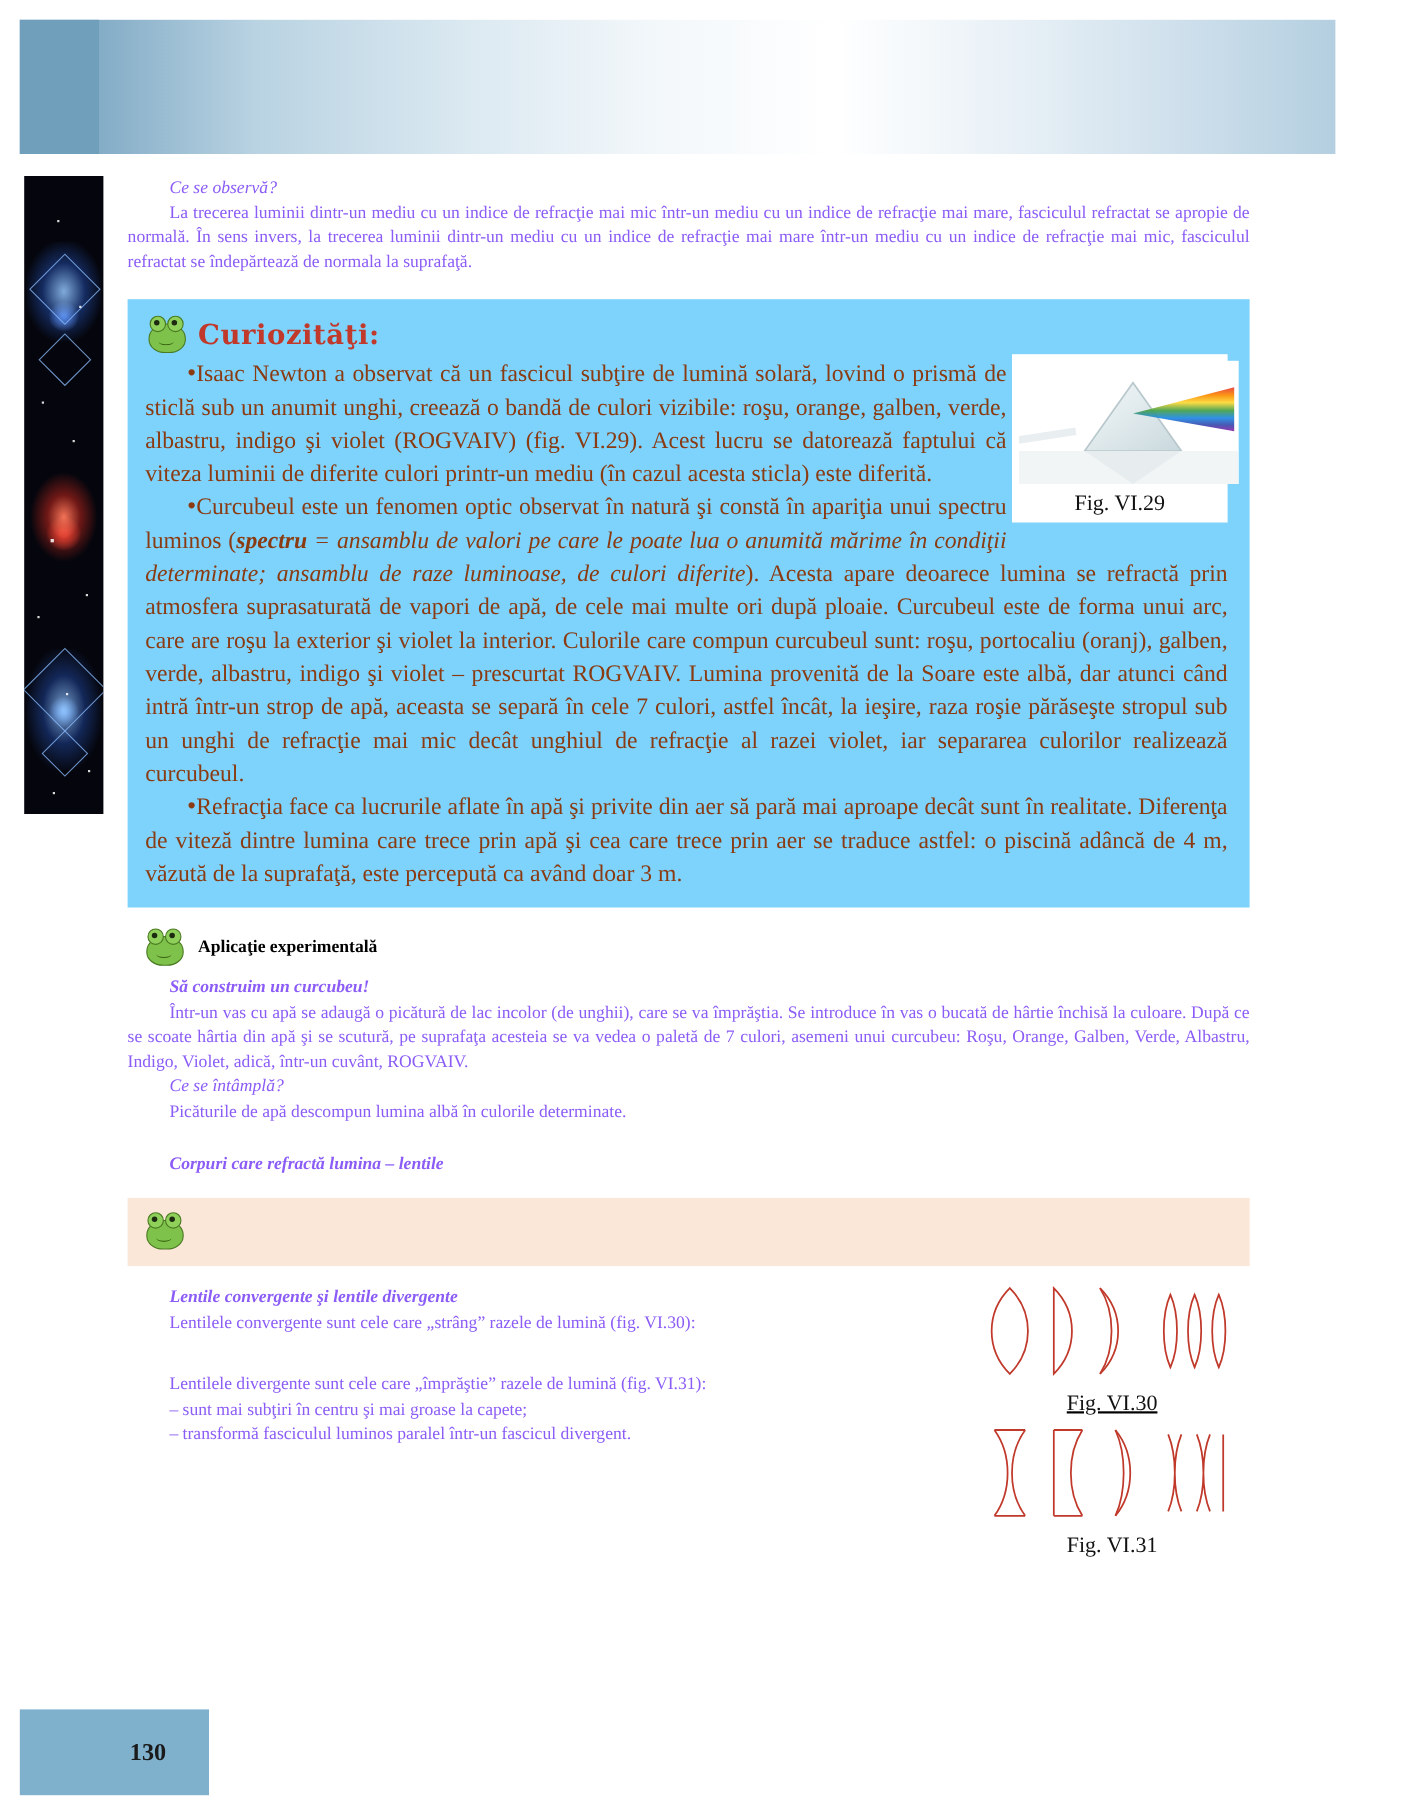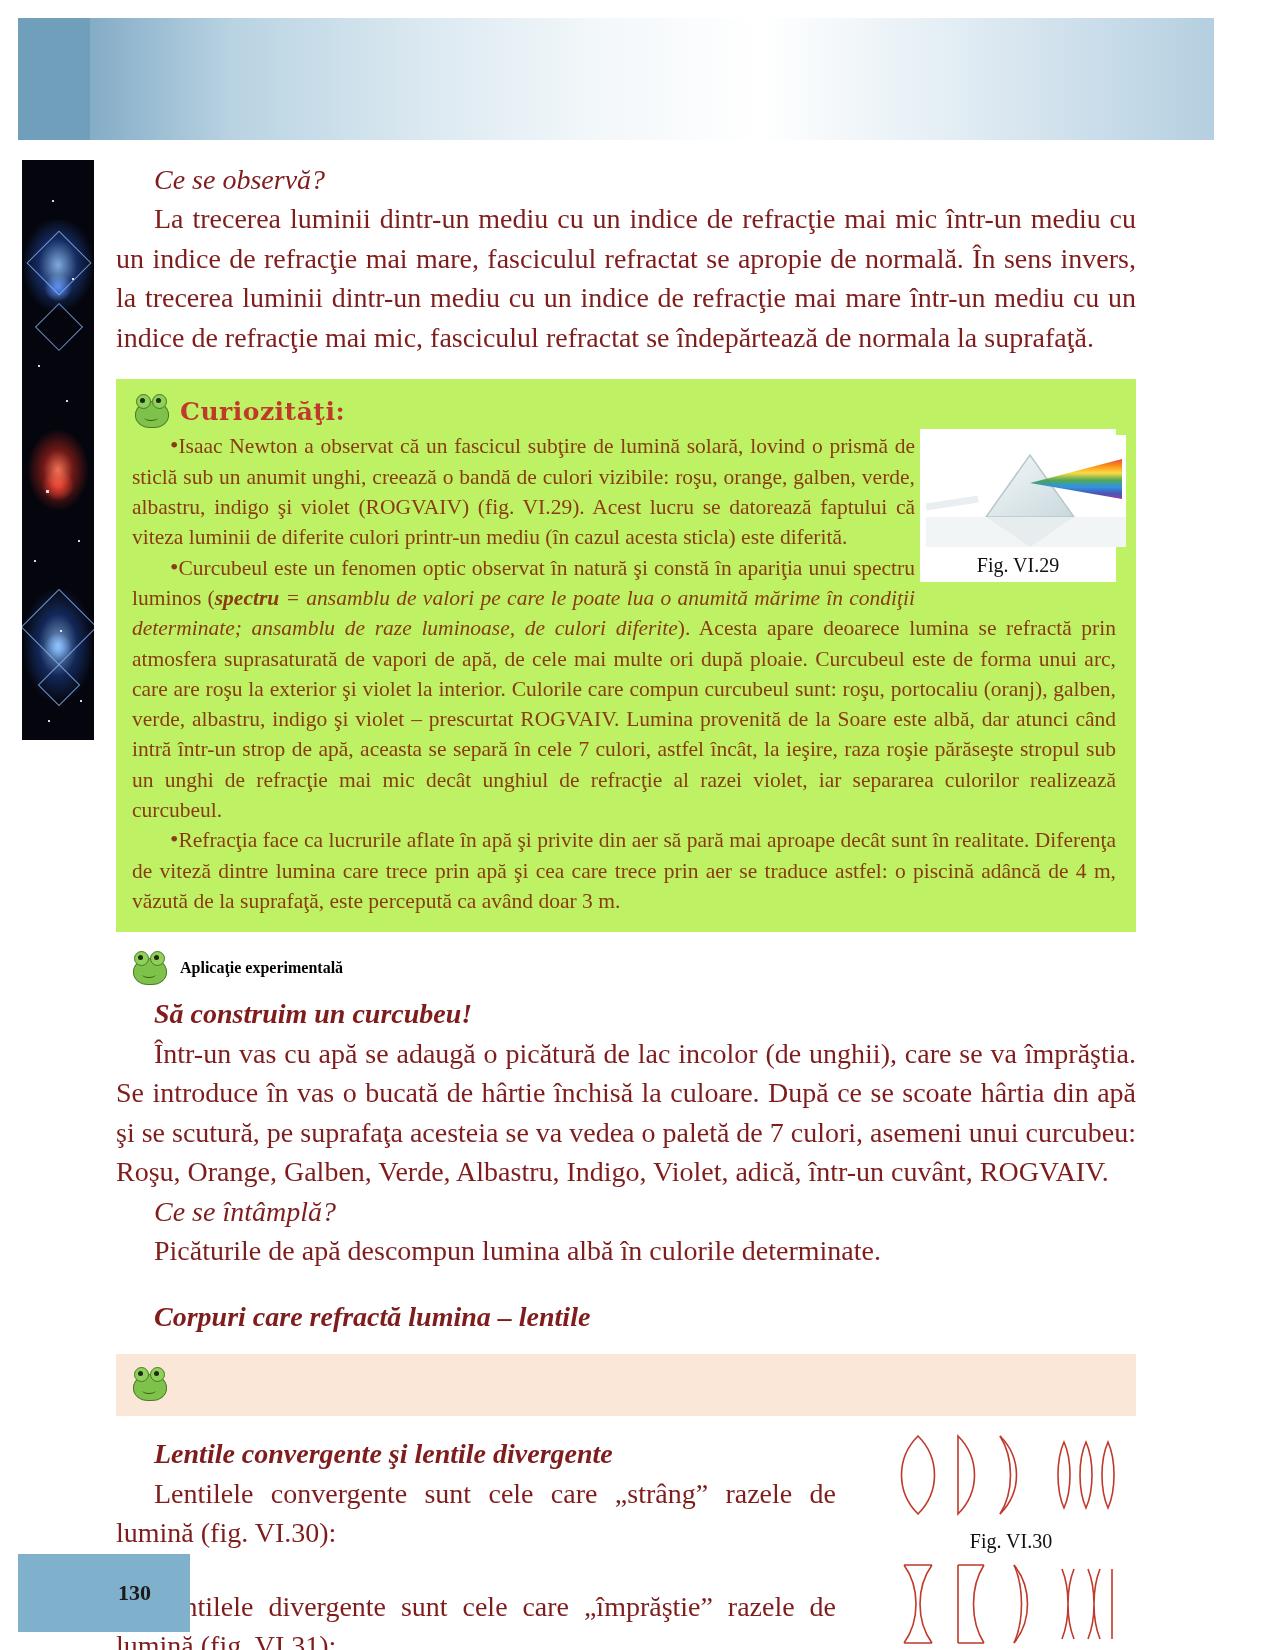--- a/index.html
+++ b/index.html
@@ -82,34 +82,34 @@
   
   .content {
     position: absolute;
     left: 116px;
     top: 160px;
     width: 1020px;
   }
 
   p {
     margin: 0;
-    font-size: 28px;
+    font-size: 16px;
     line-height: 1.41;
     text-align: justify;
-    color: #7f1d1d;
+    color: #8b5cf6;
   }
   .indent { text-indent: 38px; }
   .italic { font-style: italic; }
   .bi { font-style: italic; font-weight: bold; }
 
   
   .curio-box {
     position: relative;
     margin-top: 22px;
-    background: #bef264;
+    background: #7dd3fc;
     padding: 14px 16px 16px 0px;
     box-sizing: border-box;
     width: 1020px;
   }
   .curio-head {
     display: flex;
     align-items: center;
     gap: 10px;
     padding-left: 16px;
     margin-bottom: 2px;
@@ -366,21 +366,21 @@
   <div style="position:relative; margin-top:18px;">
     <div style="width:720px;">
       <p class="bi indent">Lentile convergente şi lentile divergente</p>
       <p class="indent">Lentilele convergente sunt cele care „strâng” razele de lumină (fig. VI.30):</p>
       <div class="section-gap"></div>
       <p class="indent" style="margin-top:18px;">Lentilele divergente sunt cele care „împrăştie” razele de lumină  (fig. VI.31):</p>
       <p class="indent">– sunt mai subţiri în centru şi mai groase la capete;</p>
       <p class="indent">– transformă fasciculul luminos paralel într-un fascicul divergent.</p>
     </div>
 
-    <div class="lens-fig" style="left:780px; top:-4px; width:230px;">
+    <div class="lens-fig" style="left:780px; top:-4px; width:230px;text-decoration:underline;">
       <svg width="230" height="90" viewBox="0 0 230 90">
         <g fill="none" stroke="#c0392b" stroke-width="1.6">
 
           <path d="M22 6 C 44 28, 44 62, 22 84 C 0 62, 0 28, 22 6 Z"></path>
 
           <path d="M62 6 C 84 28, 84 62, 62 84 L62 6 Z"></path>
 
           <path d="M104 6 C 126 28, 126 62, 104 84"></path>
           <path d="M104 6 C 118 28, 118 62, 104 84"></path>
 

